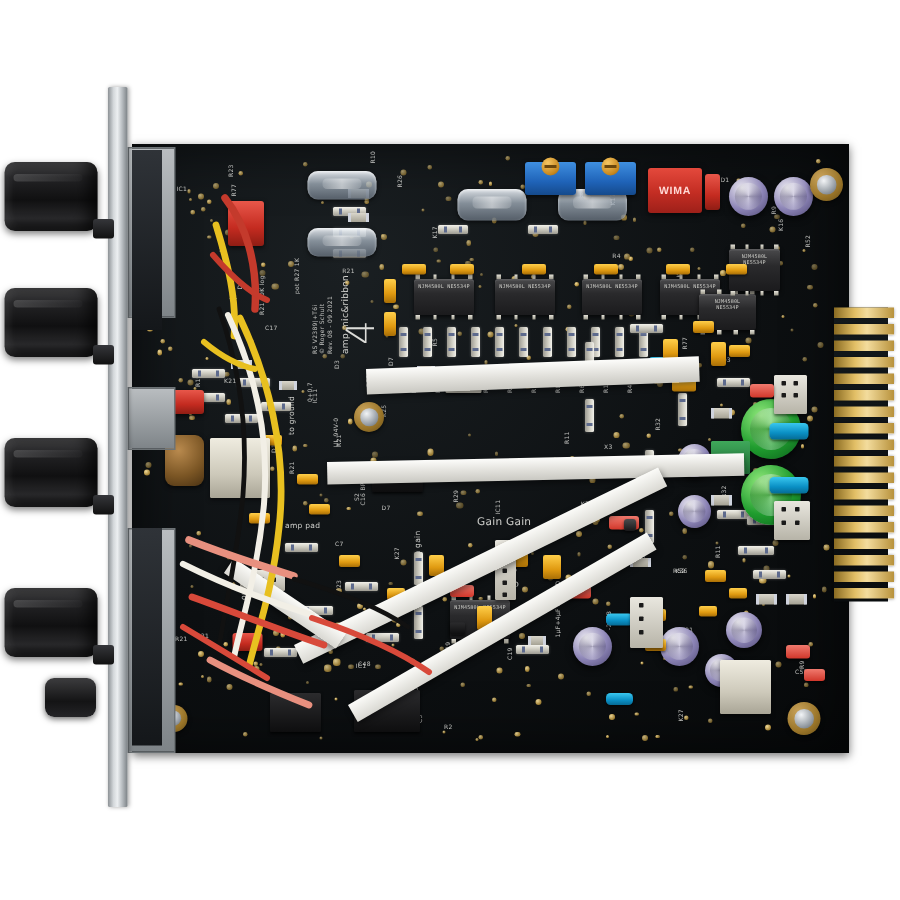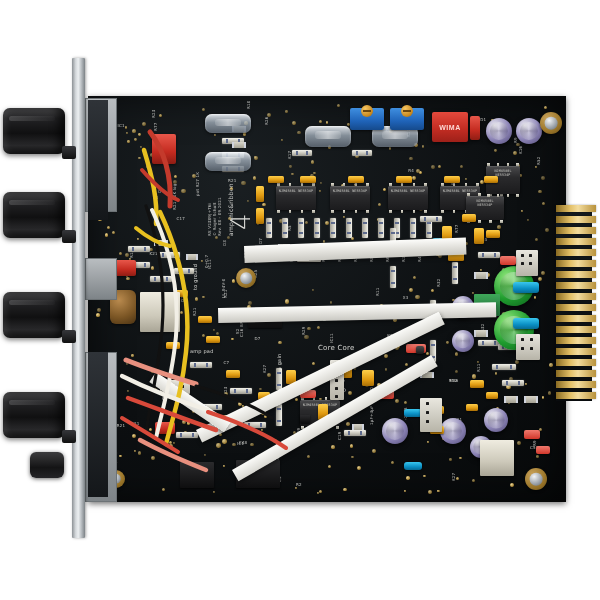--- a/index.html
+++ b/index.html
@@ -170,21 +170,21 @@
   <div class="silk sm r90" style="left:218px;top:236px;">Rev. 08 - 09.2021</div>
   <div class="silk sm r90" style="left:213px;top:236px;">© Roger Schult</div>
   <div class="silk sm r90" style="left:208px;top:236px;">RS V2389|+T6i</div>
   <div class="silk sm r90" style="left:222px;top:298px;">UL 94V-0</div>
 
   <div class="silk" style="left:330px;top:363px;">+12V</div>
   <div class="silk" style="left:320px;top:371px;">to display</div>
   <div class="silk" style="left:330px;top:379px;">+16V</div>
   <div class="silk" style="left:334px;top:387px;">GND</div>
   <div class="silk" style="left:331px;top:395px;">-16V</div>
-  <div class="silk md" style="left:318px;top:345px;">Core Core</div>
+  <div class="silk md" style="left:318px;top:345px;">Gain Gain</div>
   <div class="silk r90" style="left:112px;top:470px;">Phantom</div>
   <div class="silk r90" style="left:276px;top:372px;">in gain</div>
   <div class="silk r90" style="left:160px;top:400px;">out gain</div>
   <div class="silk" style="left:190px;top:348px;">amp pad</div>
   <div class="silk r90" style="left:192px;top:290px;">to ground</div>
   <div class="silk sm r90" style="left:196px;top:196px;">pot R27 1K</div>
   <div class="silk sm r90" style="left:173px;top:210px;">R21 10K log</div>
   <div class="silk sm r90" style="left:370px;top:425px;">1µF+4µF Pre PAD</div>
   <div class="silk sm r90" style="left:205px;top:268px;">0+0,7</div>
   <div class="silk sm r90" style="left:404px;top:420px;">-20dB</div>

